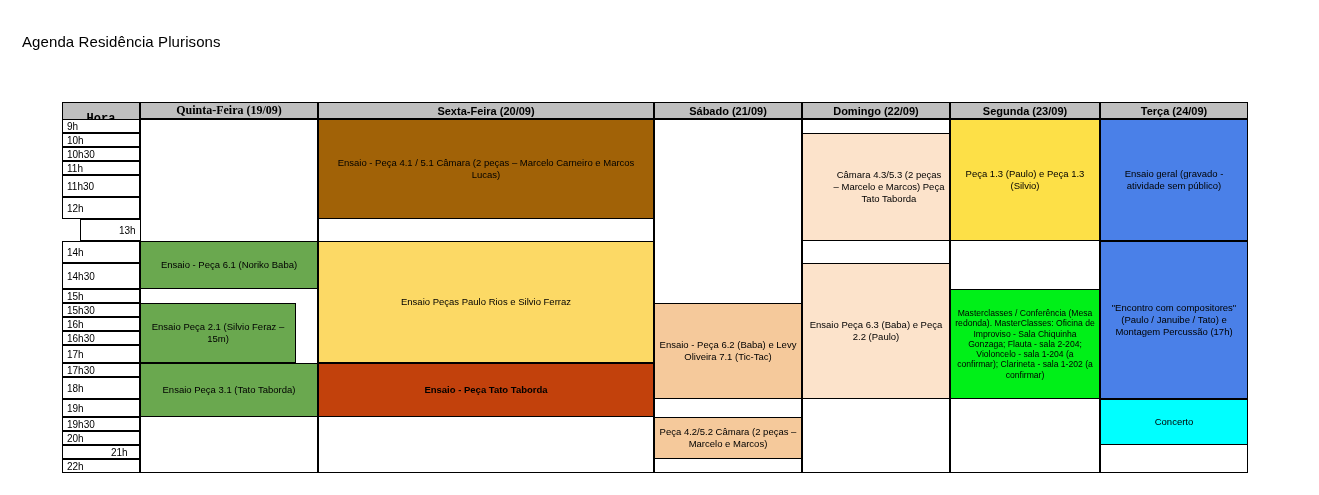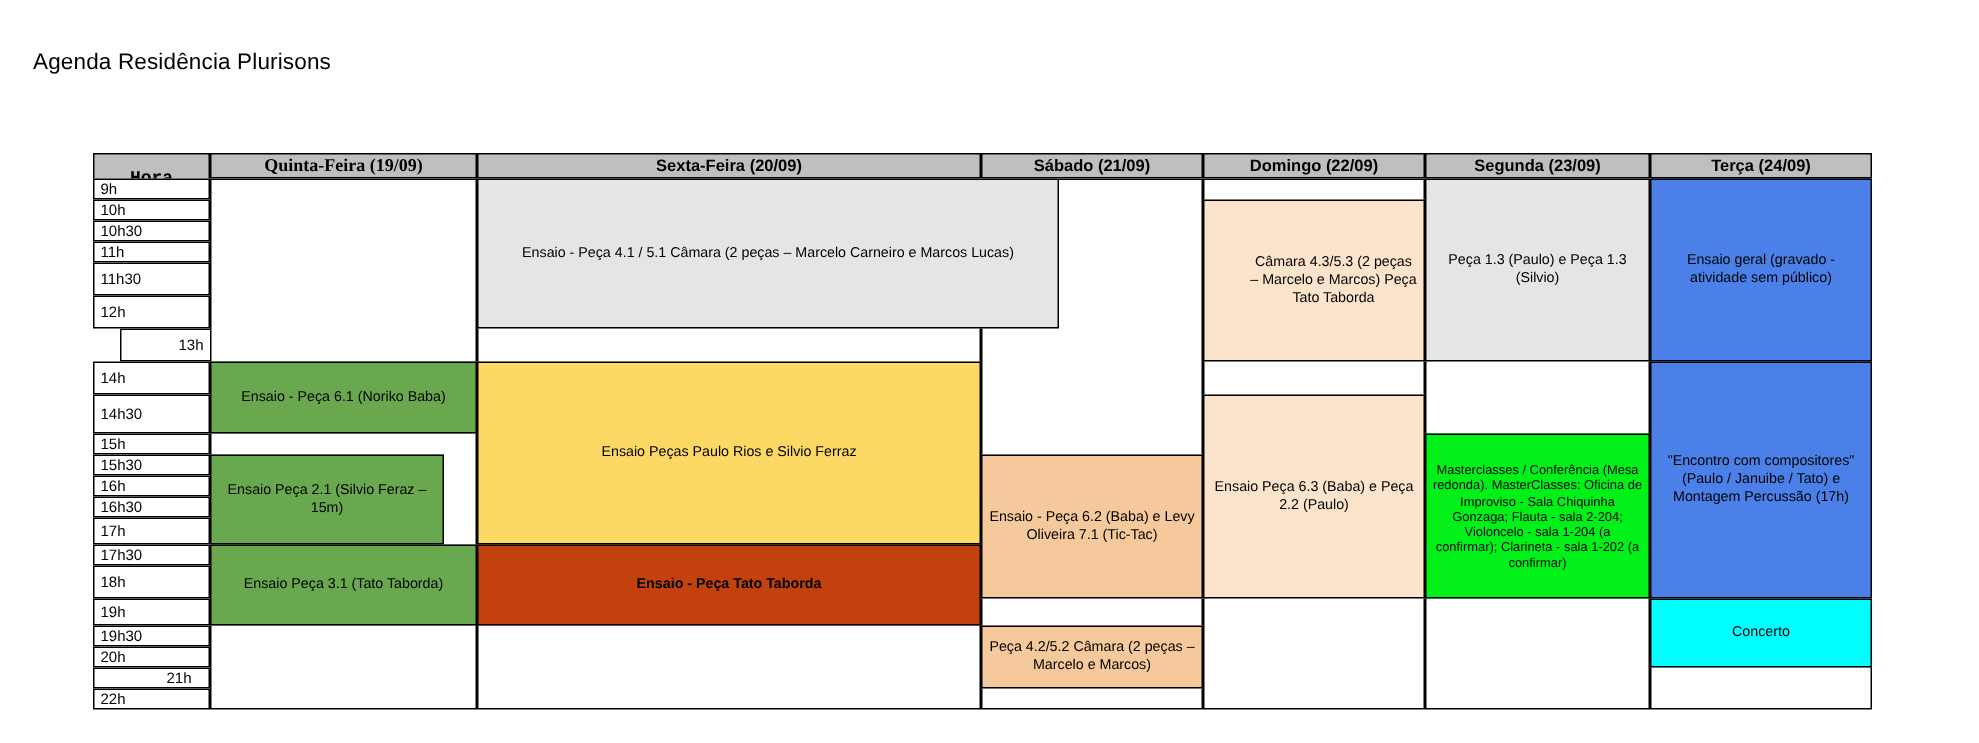--- a/index.html
+++ b/index.html
@@ -113,42 +113,42 @@
     <div class="cell daycol" style="left: 1038px; top: 17px; width: 148px; height: 354px;"></div>
     <div class="event" style="left: 78px; top: 139px; width: 178px; height: 48px; background: rgb(106, 168, 79);">
       <span>Ensaio - Peça 6.1 (Noriko Baba)</span>
     </div>
     <div class="event" style="left: 78px; top: 201px; width: 156px; height: 60px; background: rgb(106, 168, 79);">
       <span>Ensaio Peça 2.1 (Silvio Feraz –15m)</span>
     </div>
     <div class="event" style="left: 78px; top: 261px; width: 178px; height: 54px; background: rgb(106, 168, 79);">
       <span>Ensaio Peça 3.1 (Tato Taborda)</span>
     </div>
-    <div class="event" style="left: 256px; top: 17px; width: 388px; height: 100px; background: #e5e5e5;">
+    <div class="event" style="left: 256px; top: 17px; width: 336px; height: 100px; background: #a16207;">
       <span>Ensaio - Peça 4.1 / 5.1 Câmara (2 peças – Marcelo Carneiro e Marcos Lucas)</span>
     </div>
     <div class="event" style="left: 256px; top: 139px; width: 336px; height: 122px; background: rgb(252, 217, 101);">
       <span>Ensaio Peças Paulo Rios e Silvio Ferraz</span>
     </div>
     <div class="event bold" style="left: 256px; top: 261px; width: 336px; height: 54px; background: #c2410c;">
       <span>Ensaio - Peça Tato Taborda</span>
     </div>
     <div class="event" style="left: 592px; top: 201px; width: 148px; height: 96px; background: rgb(245, 201, 155);">
       <span>Ensaio - Peça 6.2 (Baba) e Levy Oliveira 7.1 (Tic-Tac)</span>
     </div>
     <div class="event" style="left: 592px; top: 315px; width: 148px; height: 42px; background: rgb(245, 201, 155);">
       <span>Peça 4.2/5.2 Câmara (2 peças – Marcelo e Marcos)</span>
     </div>
     <div class="event" style="left: 740px; top: 31px; width: 148px; height: 108px; background: rgb(252, 227, 203); padding-left: 30px;">
       <span>Câmara 4.3/5.3 (2 peças – Marcelo e Marcos) Peça Tato Taborda</span>
     </div>
     <div class="event" style="left: 740px; top: 161px; width: 148px; height: 136px; background: rgb(252, 227, 203);">
       <span>Ensaio Peça 6.3 (Baba) e Peça 2.2 (Paulo)</span>
     </div>
-    <div class="event" style="left: 888px; top: 17px; width: 150px; height: 122px; background: #e5e5e5;">
+    <div class="event" style="left: 888px; top: 17px; width: 150px; height: 122px; background: #fde047;">
       <span>Peça 1.3 (Paulo) e Peça 1.3 (Silvio)</span>
     </div>
     <div class="event tiny" style="left: 888px; top: 187px; width: 150px; height: 110px; background: rgb(0, 240, 24);">
       <span>Masterclasses / Conferência (Mesa redonda). MasterClasses: Oficina de Improviso - Sala Chiquinha Gonzaga; Flauta - sala 2-204; Violoncelo - sala 1-204 (a confirmar); Clarineta - sala 1-202 (a confirmar)</span>
     </div>
     <div class="event" style="left: 1038px; top: 17px; width: 148px; height: 122px; background: rgb(74, 128, 232);">
       <span>Ensaio geral (gravado - atividade sem público)</span>
     </div>
     <div class="event" style="left: 1038px; top: 139px; width: 148px; height: 158px; background: rgb(74, 128, 232);">
       <span>"Encontro com compositores" (Paulo / Januibe / Tato) e Montagem Percussão (17h)</span>

